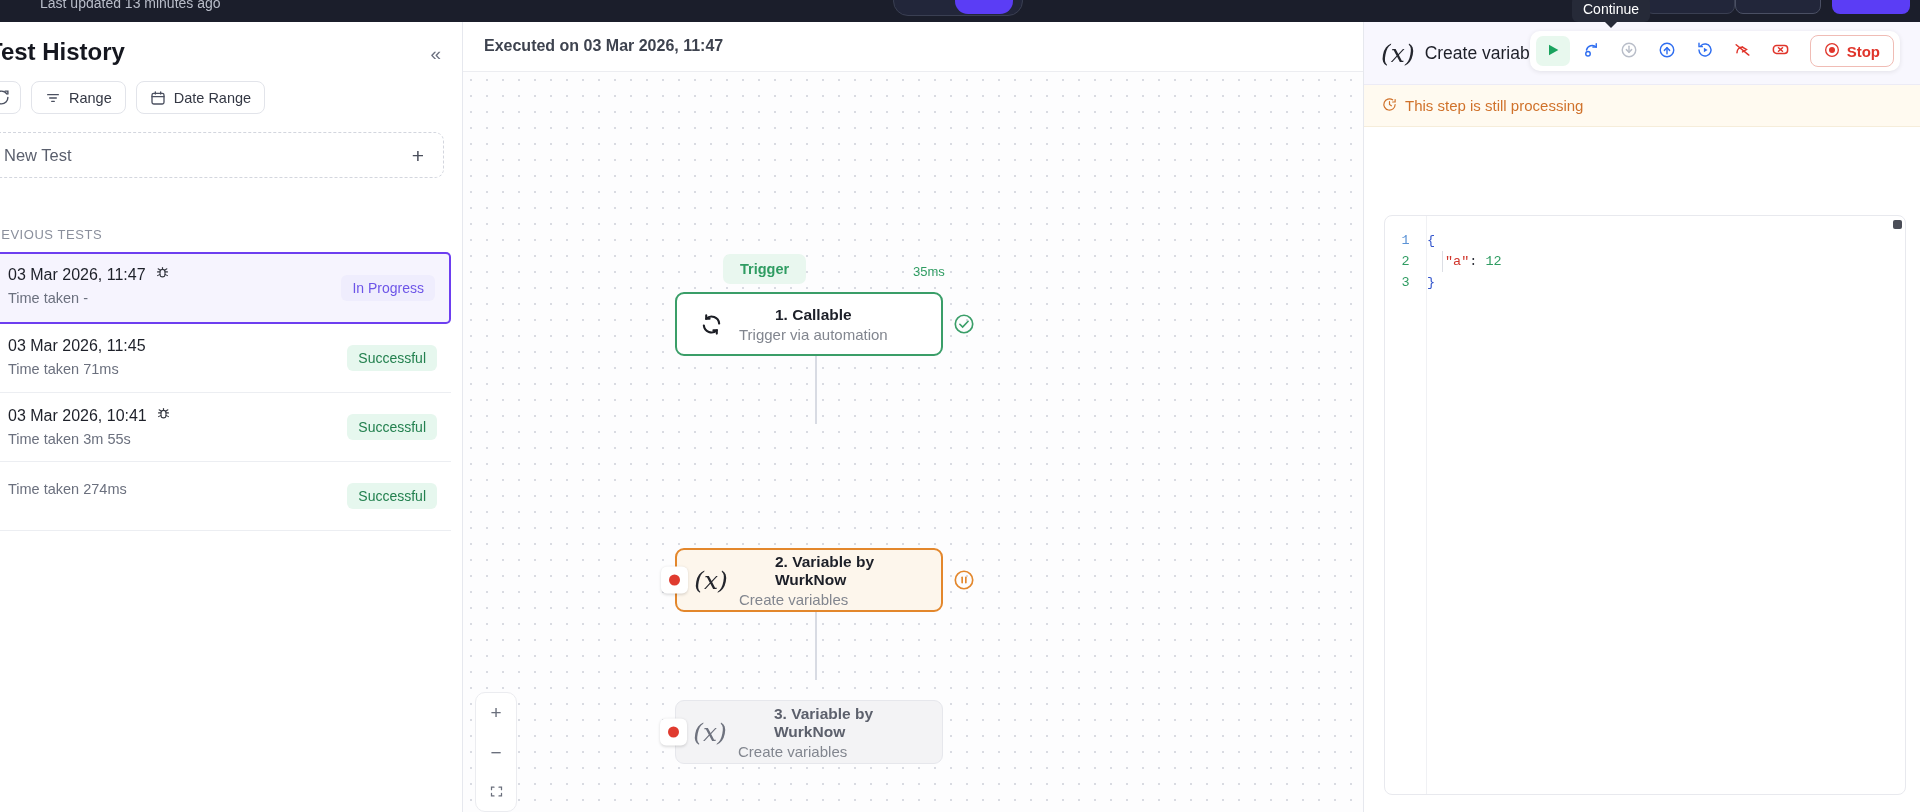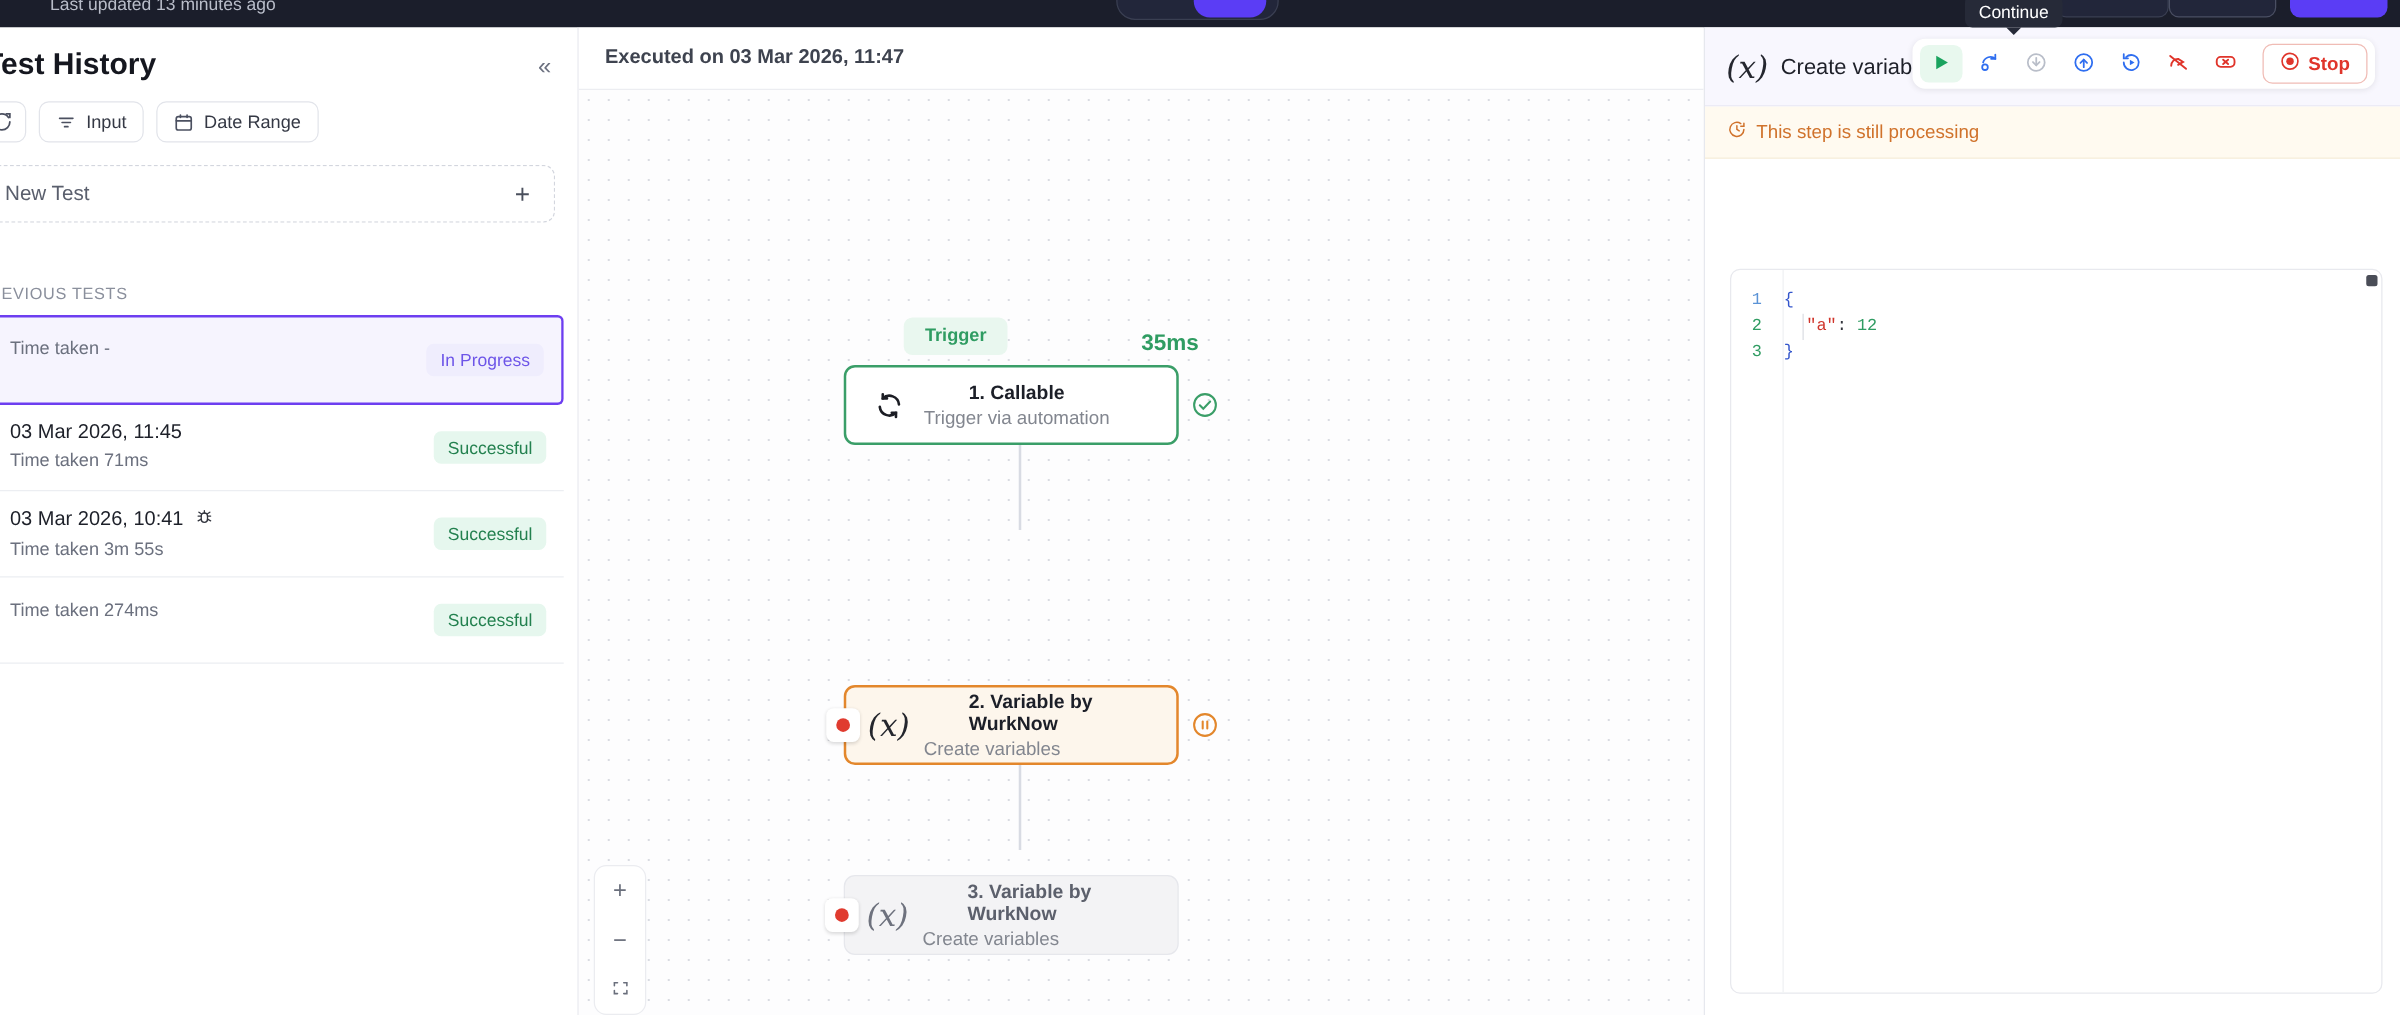--- a/index.html
+++ b/index.html
@@ -160,21 +160,21 @@
   .edge-2 { top: 480px; height: 128px; }
 
   .trig-pill {
     position: absolute; left: 260px; top: 182px;
     background: #e9f7ef; color: #2f9c62;
     font-size: 14.5px; font-weight: 600;
     padding: 7px 17px; border-radius: 7px;
   }
   .ms-label {
     position: absolute; left: 1010px; top: 250px;
-    font-size: 18px; font-weight: 700; color: #2f9c62;
+    font-size: 13px; font-weight: 400; color: #2f9c62;
   }
 
   .node {
     position: absolute; left: 212px; width: 268px; height: 64px;
     border-radius: 9px; display: flex; align-items: center; gap: 14px;
     padding-left: 20px;
   }
   .node-1 { top: 220px; background: #ffffff; border: 2px solid #3a9e68; }
   .node-2 { top: 476px; background: #fdf6ec; border: 2px solid #e3872c; }
   .node-3 { top: 628px; background: #f3f3f5; border: 1.5px solid #e6e7ec; }
@@ -336,21 +336,21 @@
         </span>
       </button>
       <button class="tool-btn">
         <span>
           <svg width="16" height="16" viewBox="0 0 24 24" fill="none" stroke="#4b5060" stroke-width="2" stroke-linecap="round">
             <line x1="4" y1="7" x2="20" y2="7"></line>
               <line x1="7" y1="12" x2="17" y2="12"></line>
               <line x1="10" y1="17" x2="14" y2="17"></line>
           </svg>
         </span>
-        <span>Input</span>
+        <span>Range</span>
       </button>
       <button class="tool-btn">
         <span>
           <svg width="16" height="16" viewBox="0 0 24 24" fill="none" stroke="#4b5060" stroke-width="2" stroke-linecap="round">
             <rect x="3" y="5" width="18" height="16" rx="2.5"></rect>
               <line x1="3" y1="10" x2="21" y2="10"></line>
             <line x1="8" y1="3" x2="8" y2="6"></line>
               <line x1="16" y1="3" x2="16" y2="6"></line>
           </svg>
         </span>
@@ -361,20 +361,35 @@
     <div class="newtest">
       <span class="newtest-label">New Test</span>
       <span class="newtest-plus">+</span>
     </div>
 
     <div class="prev-label">PREVIOUS TESTS</div>
 
     <div class="test-list">
 
       <div class="test-item active">
+        <div class="ti-row1">
+          <span class="ti-date">03 Mar 2026, 11:47</span>
+          <span>
+            <svg width="15" height="15" viewBox="0 0 24 24" fill="none" stroke="#33363f" stroke-width="1.7" stroke-linecap="round">
+              <rect x="8" y="7" width="8" height="12" rx="4"></rect>
+                <line x1="12" y1="7" x2="12" y2="4"></line>
+              <line x1="4" y1="11" x2="8" y2="11"></line>
+                <line x1="16" y1="11" x2="20" y2="11"></line>
+              <line x1="4" y1="17" x2="8" y2="15"></line>
+                <line x1="16" y1="15" x2="20" y2="17"></line>
+              <line x1="5" y1="6" x2="8" y2="8"></line>
+                <line x1="16" y1="8" x2="19" y2="6"></line>
+            </svg>
+          </span>
+        </div>
         <div class="ti-sub">Time taken -</div>
         <span class="ti-badge badge-progress">In Progress</span>
       </div>
 
       <div class="test-item">
         <div class="ti-row1">
           <span class="ti-date">03 Mar 2026, 11:45</span>
         </div>
         <div class="ti-sub">Time taken 71ms</div>
         <span class="ti-badge badge-success">Successful</span>

